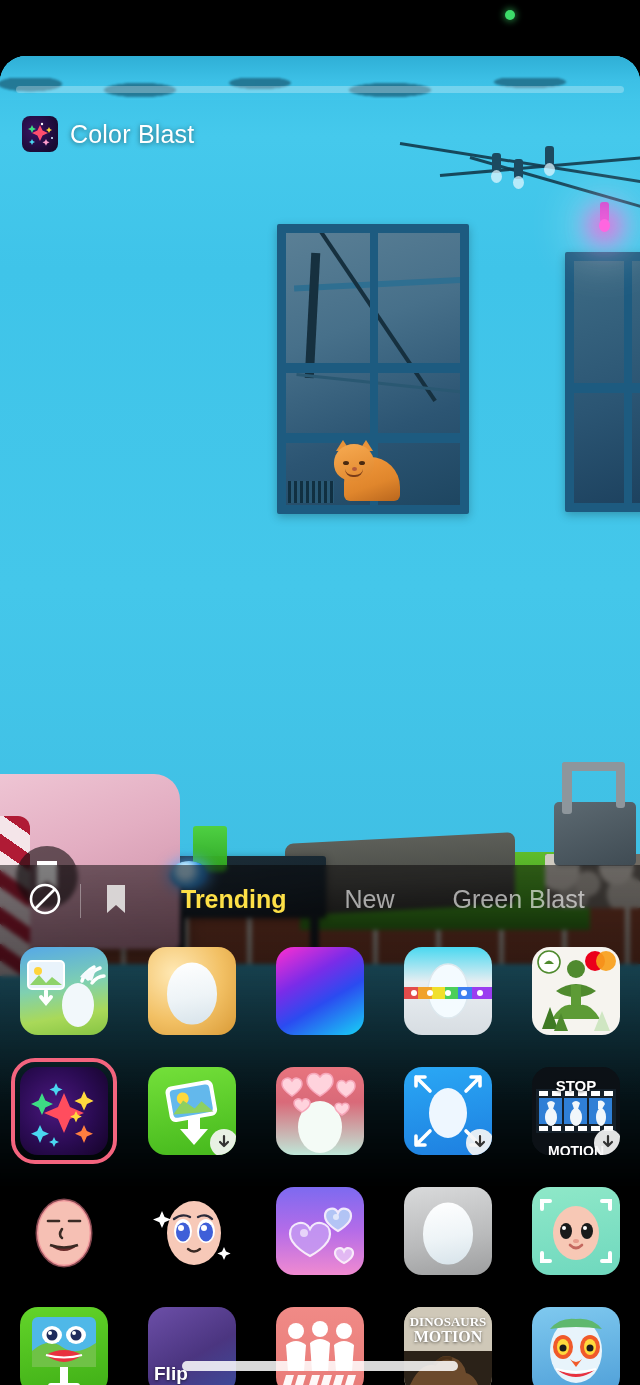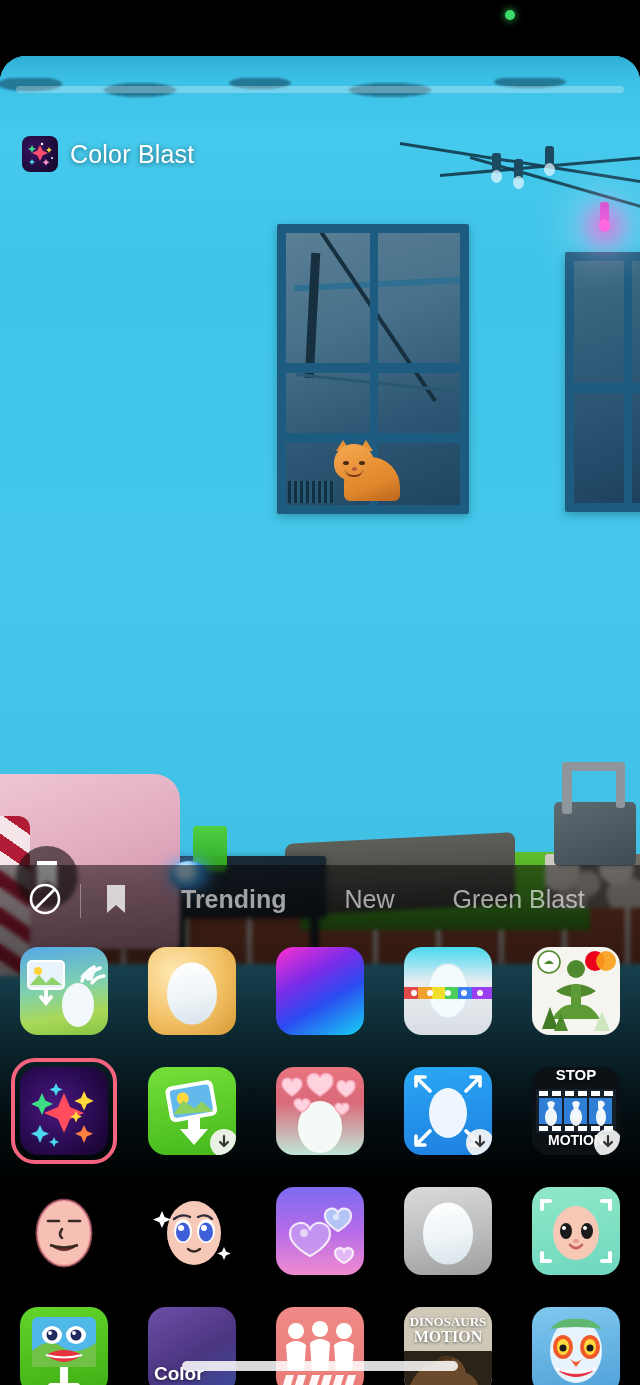--- a/index.html
+++ b/index.html
@@ -255,21 +255,21 @@
   .meter-body {
     position: absolute; left: 14px; top: 46px; width: 82px; height: 64px;
     background: linear-gradient(160deg, #5d6a72 0%, #3f4b53 100%); border-radius: 5px;
   }
   .pipe {
     position: absolute; background: #8e969c; border-radius: 3px;
   }
 
   
   .effect-chip {
-    position: absolute; left: 22px; top: 80px;
+    position: absolute; left: 22px; top: 60px;
     display: flex; align-items: center; gap: 12px;
     z-index: 20;
   }
   .chip-thumb {
     width: 36px; height: 36px; border-radius: 8px;
     background: radial-gradient(circle at 35% 40%, #3a1264 0%, #1b0c37 70%, #120827 100%);
     position: relative; overflow: hidden; flex: none;
   }
   .chip-title {
     color: #fff; font-size: 25px; font-weight: 400;
@@ -326,21 +326,21 @@
   }
   .tabs {
     display: flex; align-items: center; gap: 58px;
     margin-left: 36px; overflow: hidden;
   }
   .tab {
     position: relative; white-space: nowrap;
     font-size: 25px; color: rgba(255,255,255,.62);
     padding-bottom: 4px;
   }
-  .tab.active { color: #a3a3a3; font-weight: bold; }
+  .tab.active { color: #fde047; font-weight: bold; }
   .tab.active::after {
     content: ""; position: absolute; left: 50%; transform: translateX(-50%);
     bottom: -18px; width: 118px; height: 5px; border-radius: 3px; background: #fff;
   }
 
   
   .grid {
     position: absolute; left: 0; top: 82px; width: 640px;
     display: grid;
     grid-template-columns: repeat(5, 1fr);
@@ -672,21 +672,21 @@
       <rect x="32" y="31" width="23" height="26" fill="#2f7fd6"></rect>
       <rect x="57" y="31" width="23" height="26" fill="#2f7fd6"></rect>
       <g fill="#f1f7fb">
         <ellipse cx="19" cy="50" rx="6" ry="9"></ellipse>
                   <path d="M15 36 q4-4 8 0 l-2 6 l-4 0 z"></path>
         <ellipse cx="44" cy="50" rx="6" ry="9"></ellipse>
                   <path d="M40 36 q4-4 8 0 l-2 6 l-4 0 z"></path>
         <ellipse cx="69" cy="50" rx="5" ry="9"></ellipse>
                   <path d="M66 34 q5-2 7 3 l-3 5 l-4 0 z"></path>
       </g>
-    </svg><div class="thumb-label top" style="top: 0;">
+    </svg><div class="thumb-label top" style="top: 11px;">
                 <div style="font-family:'Liberation Sans',sans-serif;font-weight:bold;font-size:15px;">STOP</div>
                 <div style="position:absolute;top:66px;left:0;right:0;font-family:'Liberation Sans',sans-serif;font-weight:bold;font-size:14px;">MOTION</div>
               </div><div class="dl-badge">
                 <svg width="18" height="18" viewBox="0 0 18 18">
                   <path d="M9 2 v9 M5 8 l4 4 l4 -4" stroke="#333" stroke-width="2.2" fill="none" stroke-linecap="round" stroke-linejoin="round"></path>
                 </svg>
               </div></div>
           </div>
           <div class="cell">
             <div class="thumb t-face1"><svg viewBox="0 0 88 88" width="88" height="88">
@@ -760,21 +760,21 @@
       <circle cx="30" cy="26" r="2" fill="#fff"></circle>
       <circle cx="54" cy="26" r="2" fill="#fff"></circle>
       <path d="M26 48 q18-10 36 0 q-18 14 -36 0 z" fill="#e8323f"></path>
       <path d="M26 48 q18 5 36 0" stroke="#ffffff" stroke-width="2" fill="none"></path>
       <rect x="40" y="60" width="8" height="18" fill="#ffffff"></rect>
       <rect x="28" y="76" width="32" height="8" rx="3" fill="#ffffff"></rect>
     </svg></div>
           </div>
           <div class="cell">
             <div class="thumb t-shake">
-              <div class="thumb-label">Color</div>
+              <div class="thumb-label">Flip</div>
             </div>
           </div>
           <div class="cell">
             <div class="thumb t-pink3"><svg viewBox="0 0 88 88" width="88" height="88">
       <g fill="#ffffff">
         <circle cx="20" cy="24" r="8"></circle>
                   <path d="M10 38 q10-8 20 0 l-2 26 h-16 z"></path>
         <circle cx="44" cy="22" r="8"></circle>
                   <path d="M34 36 q10-8 20 0 l-2 28 h-16 z"></path>
         <circle cx="68" cy="24" r="8"></circle>

